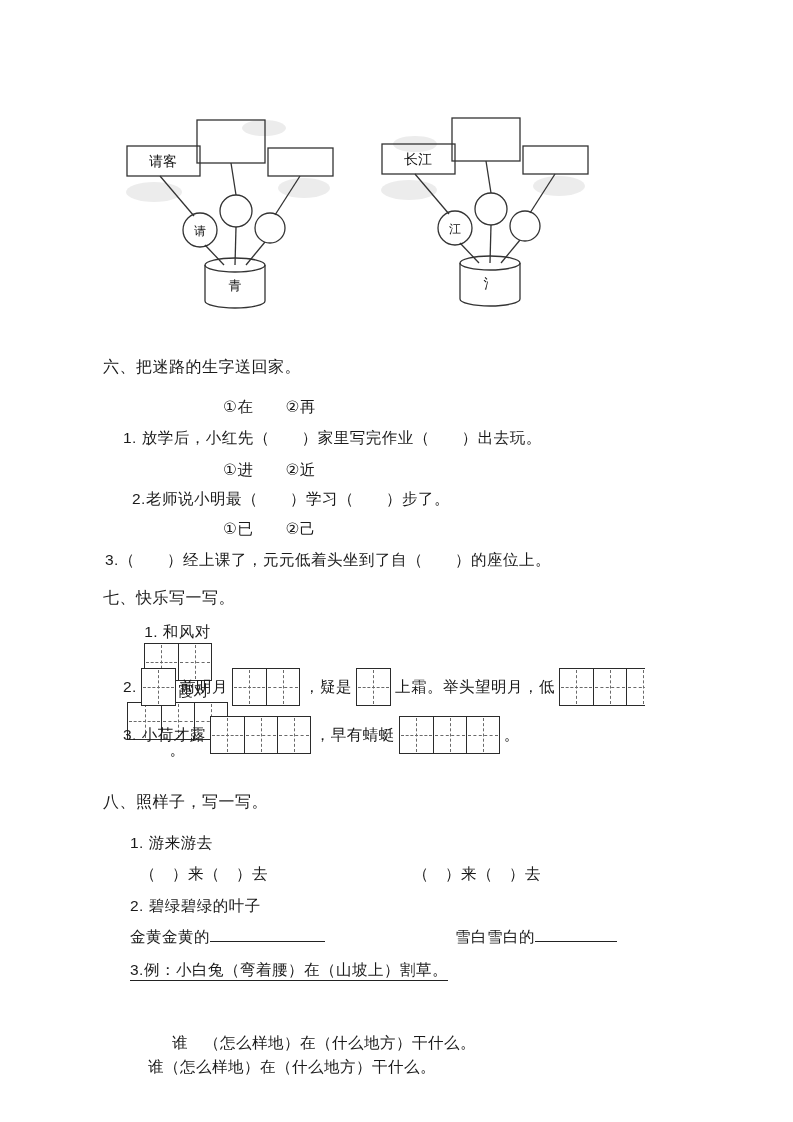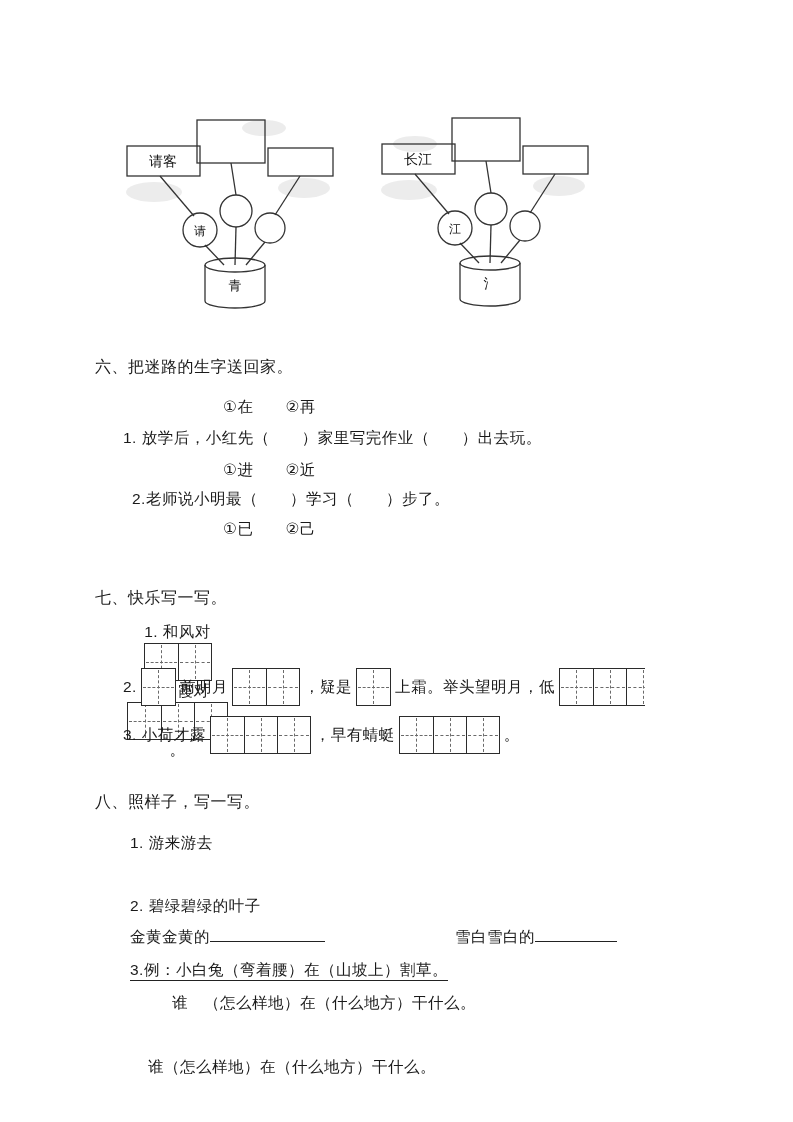--- a/index.html
+++ b/index.html
@@ -4,21 +4,21 @@
 <style>
   * { margin:0; padding:0; box-sizing:border-box; }
   html,body { background:#ffffff; }
   .page {
     position:relative; width:645px; height:1122px; background:#fff;
     font-family:"Liberation Sans","DejaVu Sans",sans-serif;
     color:#1a1a1a; overflow:hidden;
   }
   .abs { position:absolute; white-space:nowrap; }
   .t { font-size:15.5px; letter-spacing:0.5px; }
-  .heading { font-size:16px; letter-spacing:0.5px; }
+  .heading { font-size:16px; letter-spacing:0.5px;margin-left:8px; }
   .row { display:flex; align-items:center; }
   .row > span.txt { display:inline-block; }
   
   .tian { display:flex; border:1.5px solid #2b2b2b; margin:0 4px; background:#fff; }
   .tian .cell { width:33px; height:36px; position:relative; border-left:1.2px solid #2b2b2b; }
   .tian .cell:first-child { border-left:none; }
   .tian .cell::before { content:""; position:absolute; left:1px; right:1px; top:50%; border-top:1px dashed #6a6a6a; }
   .tian .cell::after  { content:""; position:absolute; top:1px; bottom:1px; left:50%; border-left:1px dashed #6a6a6a; }
   .blank { display:inline-block; border-bottom:1.2px solid #222; height:1.05em; vertical-align:baseline; }
   .uline { border-bottom:1.2px solid #222; padding-bottom:2px; }
@@ -77,20 +77,21 @@
     <text x="88" y="127" font-size="12" text-anchor="middle">江</text>
     <text x="123" y="182" font-size="13" text-anchor="middle">氵</text>
   </svg>
 
   <div class="abs heading" style="left:95px; top:357px;">六、把迷路的生字送回家。</div>
   <div class="abs t" style="left:223px; top:397px;">①在　　②再</div>
   <div class="abs t" style="left:123px; top:428px;">1. 放学后，小红先（　　）家里写完作业（　　）出去玩。</div>
   <div class="abs t" style="left:223px; top:460px;">①进　　②近</div>
   <div class="abs t" style="left:132px; top:489px;">2.老师说小明最（　　）学习（　　）步了。</div>
   <div class="abs t" style="left:223px; top:519px;">①已　　②己</div>
+  <div class="abs t" style="left:105px; top:550px;">3.（　　）经上课了，元元低着头坐到了自（　　）的座位上。</div>
 
   <div class="abs heading" style="left:95px; top:588px;">七、快乐写一写。</div>
 
   <div class="abs row t" style="left:123px; top:622px;flex-direction:column;">
     <span class="txt">1. 和风对</span>
     <span class="tian">
         <span class="cell"></span>
         <span class="cell"></span>
       </span>
     <span class="txt">，朝霞对</span>
@@ -139,25 +140,28 @@
         <span class="cell"></span>
         <span class="cell"></span>
         <span class="cell"></span>
       </span>
     <span class="txt">。</span>
   </div>
 
   <div class="abs heading" style="left:95px; top:792px;text-align:right;">八、照样子，写一写。</div>
 
   <div class="abs t" style="left:130px; top:833px;">1. 游来游去</div>
+  <div class="abs t" style="left:140px; top:864px;">
+    <span>（　）来（　）去</span><span style="display:inline-block; width:145px;"></span><span>（　）来（　）去</span>
+  </div>
 
   <div class="abs t" style="left:130px; top:896px;">2. 碧绿碧绿的叶子</div>
   <div class="abs t" style="left:130px; top:926px;">
     <span>金黄金黄的</span><span class="blank" style="width:115px;"></span><span style="display:inline-block; width:130px;"></span><span>雪白雪白的</span><span class="blank" style="width:82px;"></span>
   </div>
 
   <div class="abs t" style="left:130px; top:960px;">
     <span class="uline">3.例：小白兔（弯着腰）在（山坡上）割草。</span>
   </div>
-  <div class="abs t" style="left:172px; top:993px;font-family:Liberation Serif, serif;">谁　（怎么样地）在（什么地方）干什么。</div>
+  <div class="abs t" style="left:172px; top:1033px;font-family:Liberation Serif, serif;">谁　（怎么样地）在（什么地方）干什么。</div>
   <div class="abs t" style="left:148px; top:1057px;">谁（怎么样地）在（什么地方）干什么。</div>
 
 </div>
 
 </body></html>

